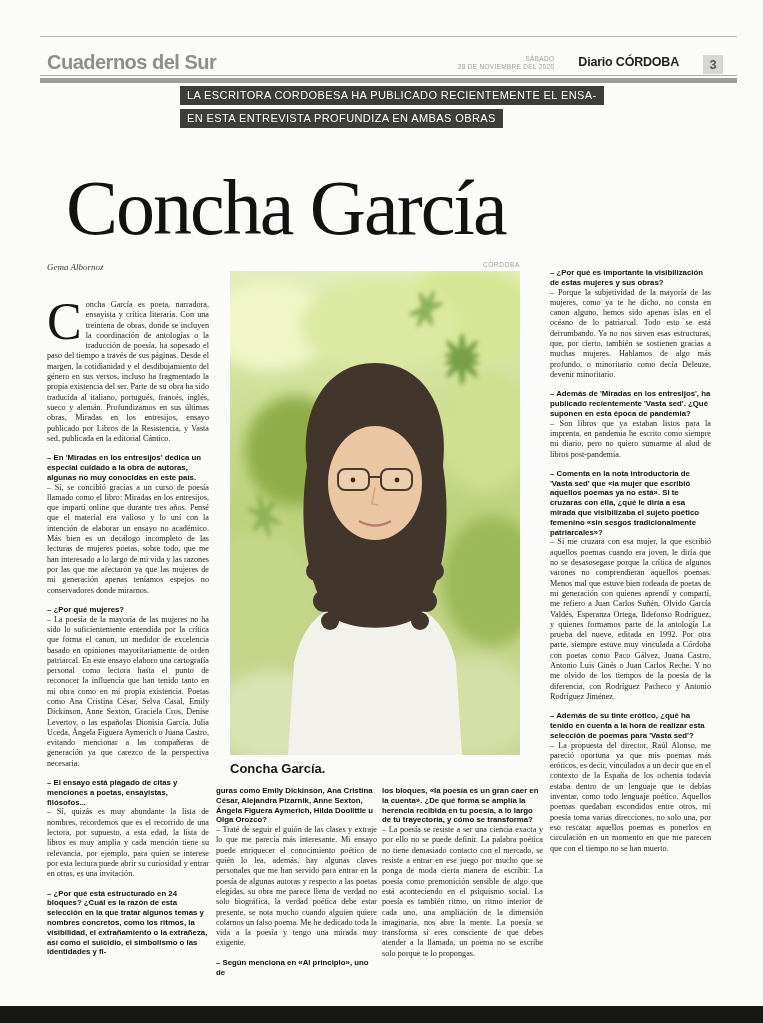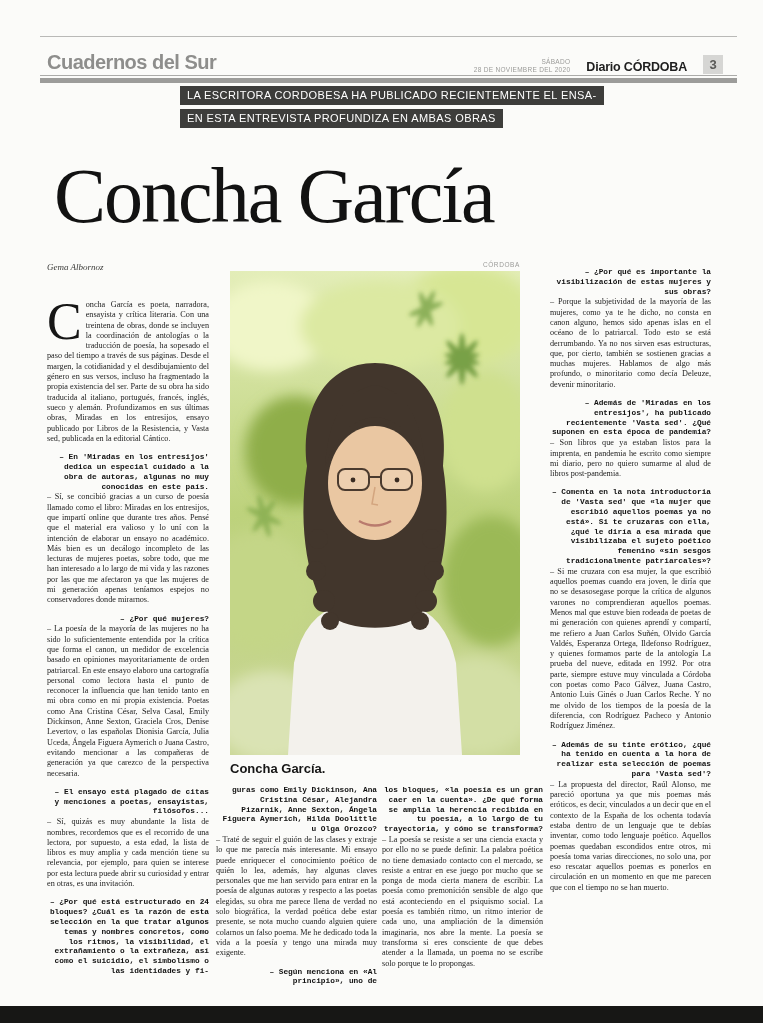--- a/index.html
+++ b/index.html
@@ -5,41 +5,41 @@
 <style>
   html,body{margin:0;padding:0;background:#e9e9e7;}
   .page{position:relative;width:763px;height:1023px;margin:0 auto;background:#fbfbf9;
         font-family:"Liberation Serif",serif;color:#1c1c1c;overflow:hidden;}
   .rule{position:absolute;background:#b9b9b7;}
   .rule-top{left:40px;right:26px;top:36px;height:1px;}
   .rule-mid-thin{left:40px;right:26px;top:75px;height:1px;background:#ababa9;}
   .rule-mid-thick{left:40px;right:26px;top:78px;height:5px;background:#9c9c9a;}
   .header{position:absolute;left:47px;right:40px;top:44px;height:30px;display:flex;align-items:flex-end;justify-content:space-between;}
   .section-title{font-family:Liberation Sans, sans-serif;font-size:20px;font-weight:bold;color:#8e8e8c;letter-spacing:-0.5px;}
-  .header-right{display:flex;align-items:flex-end;gap:16px;}
+  .header-right{display:flex;align-items:flex-start;gap:24px;}
   .dateline{font-family:"Liberation Sans",sans-serif;font-size:6.5px;color:#9b9b99;text-align:right;line-height:8px;letter-spacing:.3px;}
   .masthead{font-family:"Liberation Sans",sans-serif;font-size:12.5px;font-weight:bold;color:#1e1e1e;letter-spacing:-0.2px;white-space:nowrap;}
   .pagenum{font-family:"Liberation Sans",sans-serif;width:20px;height:19px;background:#d6d6d4;color:#5a5a58;
            font-size:13px;font-weight:bold;display:flex;align-items:center;justify-content:center;}
   .standfirst{position:absolute;left:180px;top:86px;width:430px;}
   .standfirst .bar{display:table;background:#3d3d3b;color:#ffffff;font-family:"Liberation Sans",sans-serif;
         font-size:11px;line-height:12px;letter-spacing:.4px;padding:3px 7px 4px;margin-bottom:4px;white-space:nowrap;}
   .headline{position:absolute;left:50px;top:150px;width:680px;font-family:"Liberation Serif",serif;
         font-size:78px;line-height:84px;letter-spacing:-2px;color:#121212;}
   .byline{position:absolute;left:47px;top:262px;font-style:italic;font-size:9px;color:#3a3a38;}
   .photo-credit{position:absolute;left:230px;top:261px;width:290px;text-align:right;
         font-family:"Liberation Sans",sans-serif;font-size:6.5px;color:#9b9b99;letter-spacing:.6px;}
   .photo{position:absolute;left:230px;top:271px;width:290px;height:484px;background:#cfe08e;}
   .caption{position:absolute;left:230px;top:761px;width:290px;font-family:"Liberation Sans",sans-serif;
         font-size:13px;font-weight:bold;color:#161616;}
   .col{position:absolute;overflow:hidden;text-align:justify;hyphens:auto;}
   .col p{margin:0;}
   .col p.a,.col p.lead{font-family:"Liberation Serif",serif;font-size:8.2px;line-height:10.3px;}
-  .col p.q{font-family:Liberation Mono, monospace;font-weight:bold;font-size:7.8px;line-height:9.8px;
-        color:#111;margin-top:9px;text-align:right;}
+  .col p.q{font-family:Liberation Sans, sans-serif;font-weight:bold;font-size:7.8px;line-height:9.8px;
+        color:#111;margin-top:9px;text-align:left;}
   .col p.q:first-child{margin-top:0;}
   .dropcap{float:left;font-family:"Liberation Serif",serif;font-size:52px;line-height:41px;
         padding:1px 4px 0 0;color:#161616;}
   .col1{left:47px;top:300px;width:162px;height:706px;}
   .col2{left:216px;top:786px;width:161px;height:218px;}
   .col3{left:382px;top:786px;width:161px;height:218px;}
   .col4{left:550px;top:268px;width:161px;height:738px;}
   .footer-bar{position:absolute;left:0;right:0;top:1006px;height:17px;background:#171715;}
 </style>
 </head>
@@ -62,21 +62,21 @@
   </div>
 
   <div class="rule rule-mid-thin"></div>
   <div class="rule rule-mid-thick"></div>
 
   <div class="standfirst">
       <div class="bar">LA ESCRITORA CORDOBESA HA PUBLICADO RECIENTEMENTE EL ENSA-</div>
       <div class="bar">EN ESTA ENTREVISTA PROFUNDIZA EN AMBAS OBRAS</div>
     </div>
 
-  <h1 class="headline" style="margin:4px;font-weight:normal;">Concha García</h1>
+  <h1 class="headline" style="margin:16px;font-weight:normal;">Concha García</h1>
 
   <div class="byline">Gema Albornoz</div>
 
   <div class="photo-credit">CÓRDOBA</div>
 
   <svg class="photo" viewBox="0 0 290 484" xmlns="http://www.w3.org/2000/svg">
     <defs>
       <linearGradient id="bgGrad" x1="0" y1="0" x2="0" y2="1">
         <stop offset="0" stop-color="#e3edb8"></stop>
         <stop offset="0.5" stop-color="#bdd27c"></stop>

